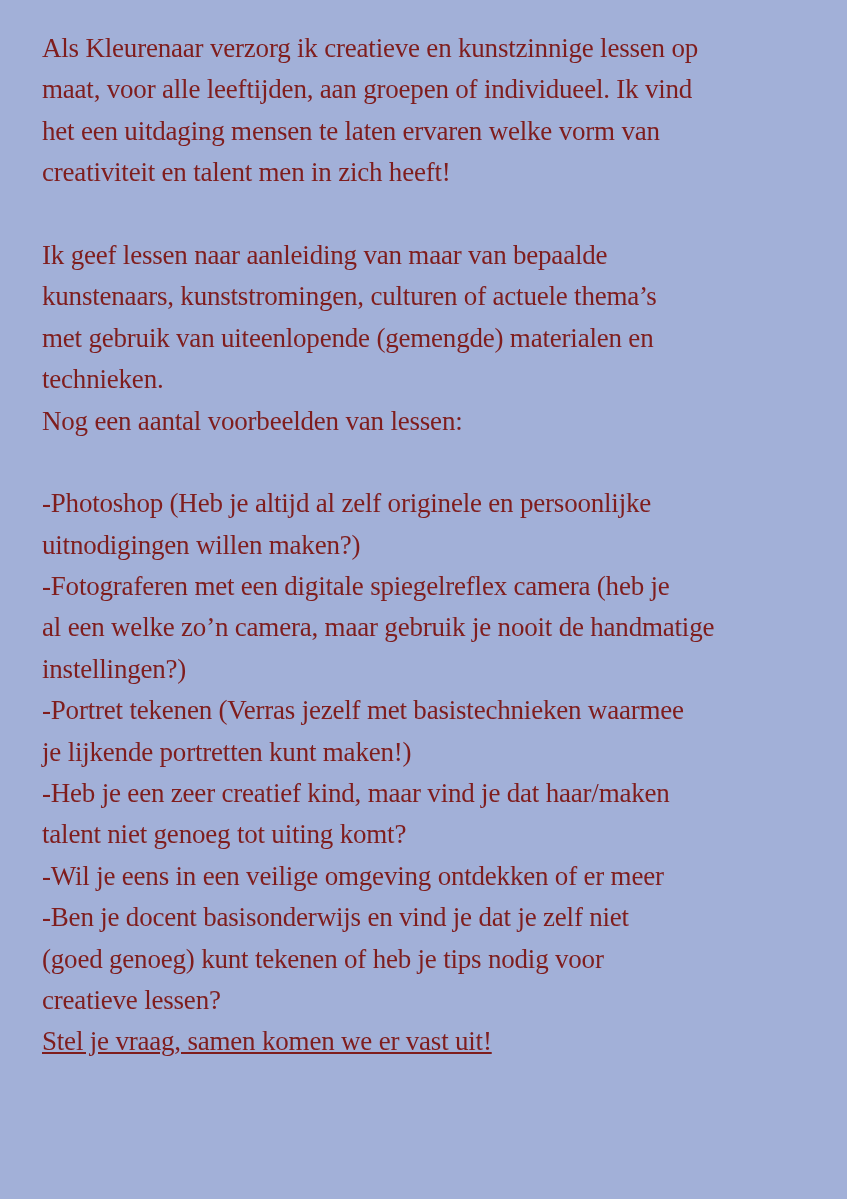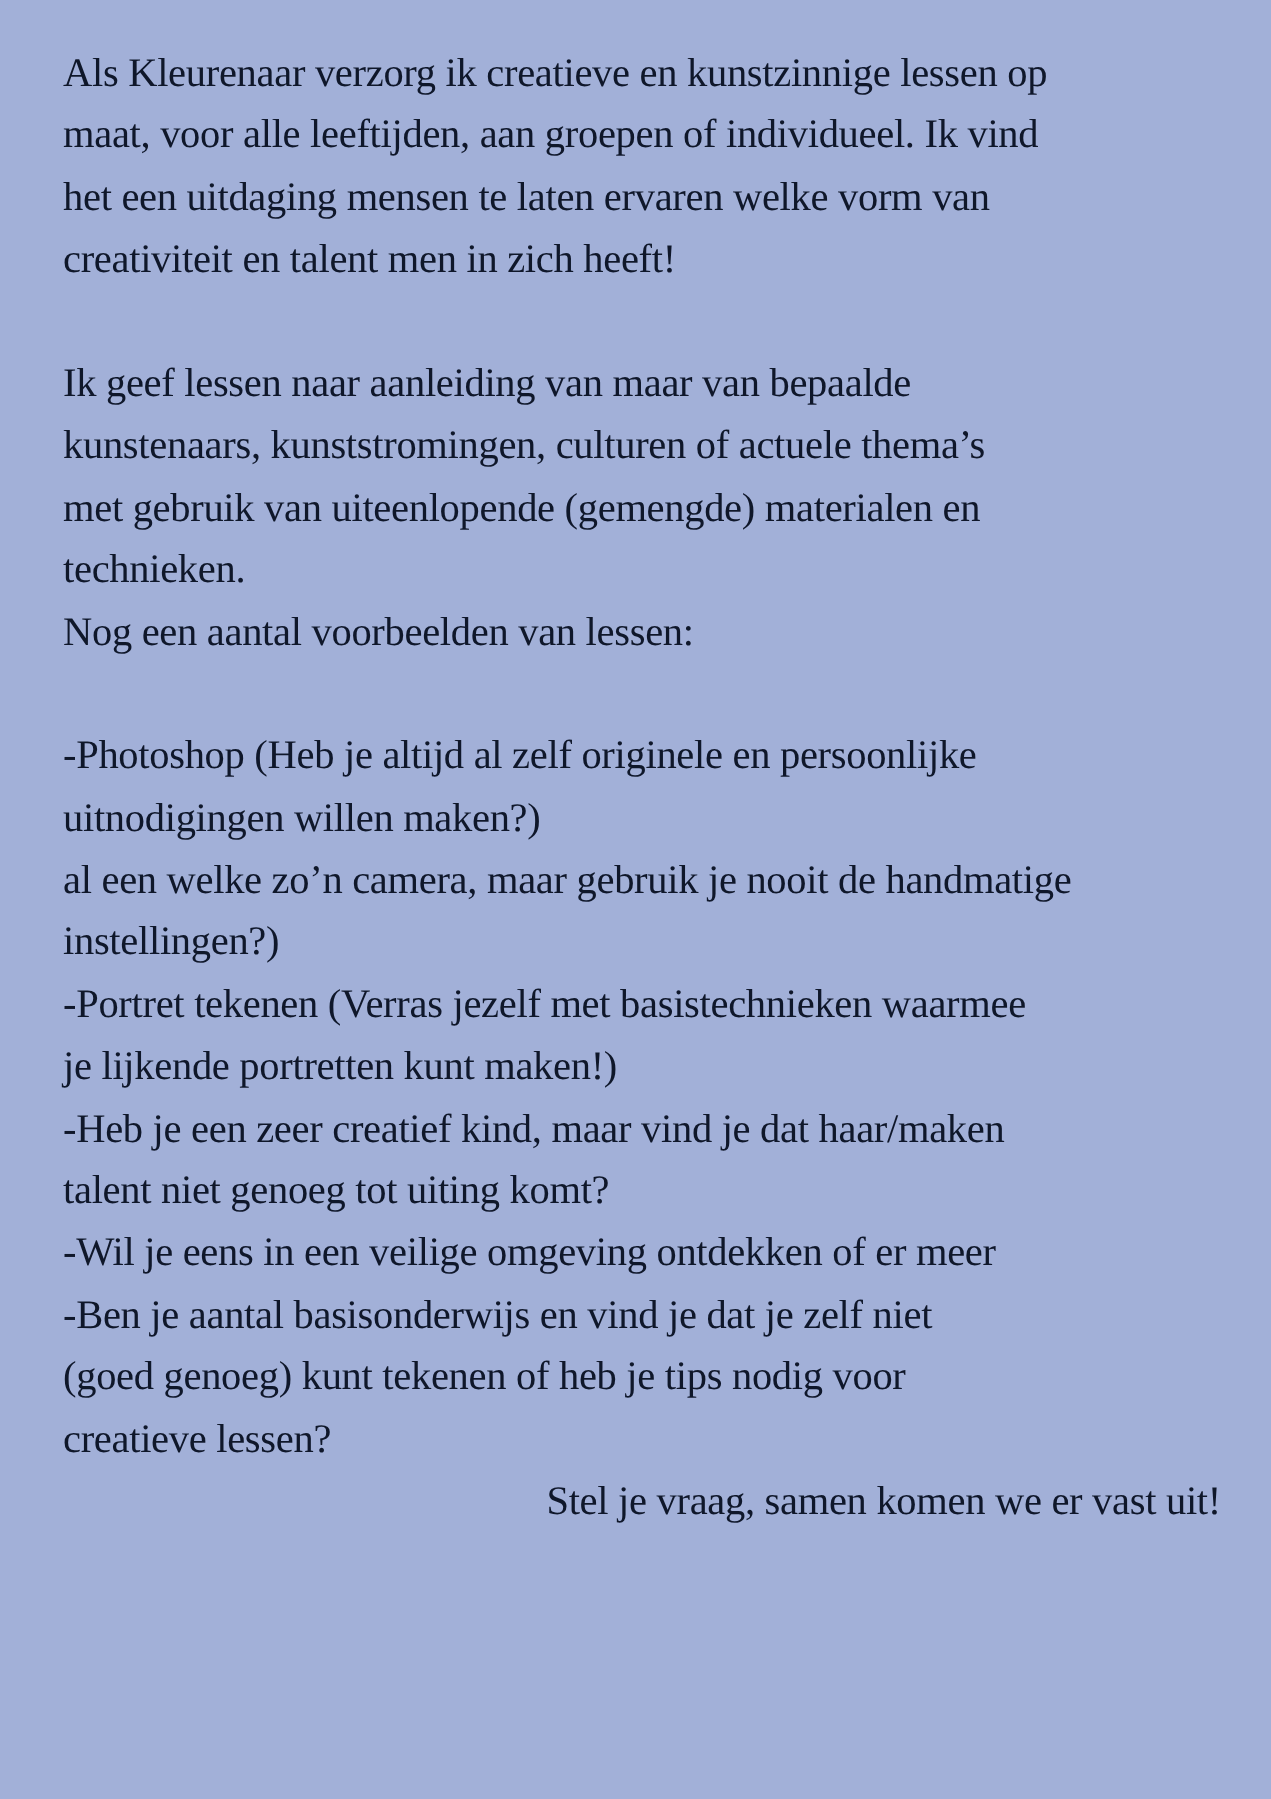--- a/index.html
+++ b/index.html
@@ -14,39 +14,40 @@
       position: relative;
     }
     .page {
       position: absolute;
       left: 42px;
       top: 28px;
       width: 780px;
       font-family: "Liberation Serif", "DejaVu Serif", serif;
       font-size: 27px;
       line-height: 41.4px;
-      color: #0f172a;
+      color: #7f1d1d;
     }
     .line {
       display: block;
       white-space: pre;
       height: 41.4px;
       letter-spacing: -0.2px;
     }
     .blank {
       display: block;
       height: 41.4px;
     }
     .closing {
       display: block;
       white-space: pre;
-      text-align: right;
+      text-align: left;
       padding-right: 8px;
       height: 41.4px;
       letter-spacing: -0.2px;
+      text-decoration: underline;
     }
   </style>
 </head>
 <body>
 
 <div class="page">
 
   <div>
     <span class="line">Als Kleurenaar verzorg ik creatieve en kunstzinnige lessen op</span>
     <span class="line">maat, voor alle leeftijden, aan groepen of individueel. Ik vind</span>
@@ -65,36 +66,37 @@
   </div>
 
   <span class="blank"></span>
 
   <div>
     <div>
       <span class="line">-Photoshop (Heb je altijd al zelf originele en persoonlijke</span>
       <span class="line">uitnodigingen willen maken?)</span>
     </div>
     <div>
+      <span class="line">-Fotograferen met een digitale spiegelreflex camera (heb je</span>
       <span class="line">al een welke zo’n camera, maar gebruik je nooit de handmatige</span>
       <span class="line">instellingen?)</span>
     </div>
     <div>
       <span class="line">-Portret tekenen (Verras jezelf met basistechnieken waarmee</span>
       <span class="line">je lijkende portretten kunt maken!)</span>
     </div>
     <div>
       <span class="line">-Heb je een zeer creatief kind, maar vind je dat haar/maken</span>
       <span class="line">talent niet genoeg tot uiting komt?</span>
     </div>
     <div>
       <span class="line">-Wil je eens in een veilige omgeving ontdekken of er meer</span>
     </div>
     <div>
-      <span class="line">-Ben je aantal basisonderwijs en vind je dat je zelf niet</span>
+      <span class="line">-Ben je docent basisonderwijs en vind je dat je zelf niet</span>
       <span class="line">(goed genoeg) kunt tekenen of heb je tips nodig voor</span>
       <span class="line">creatieve lessen?</span>
     </div>
   </div>
 
   <span class="closing">Stel je vraag, samen komen we er vast uit!</span>
 
 </div>
 
 </body></html>

